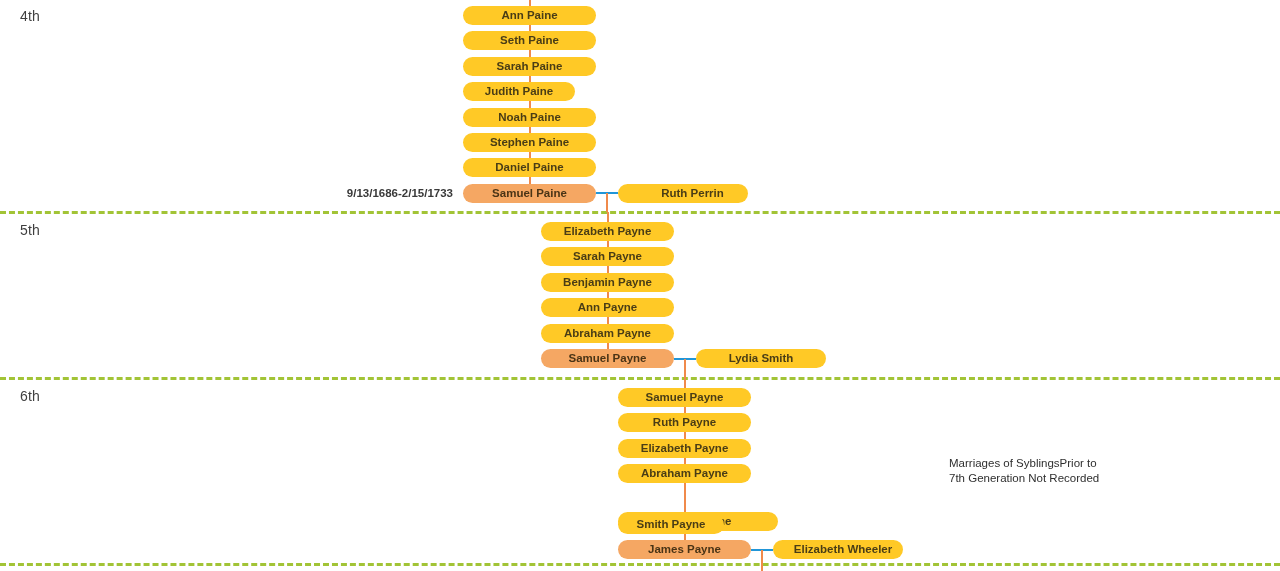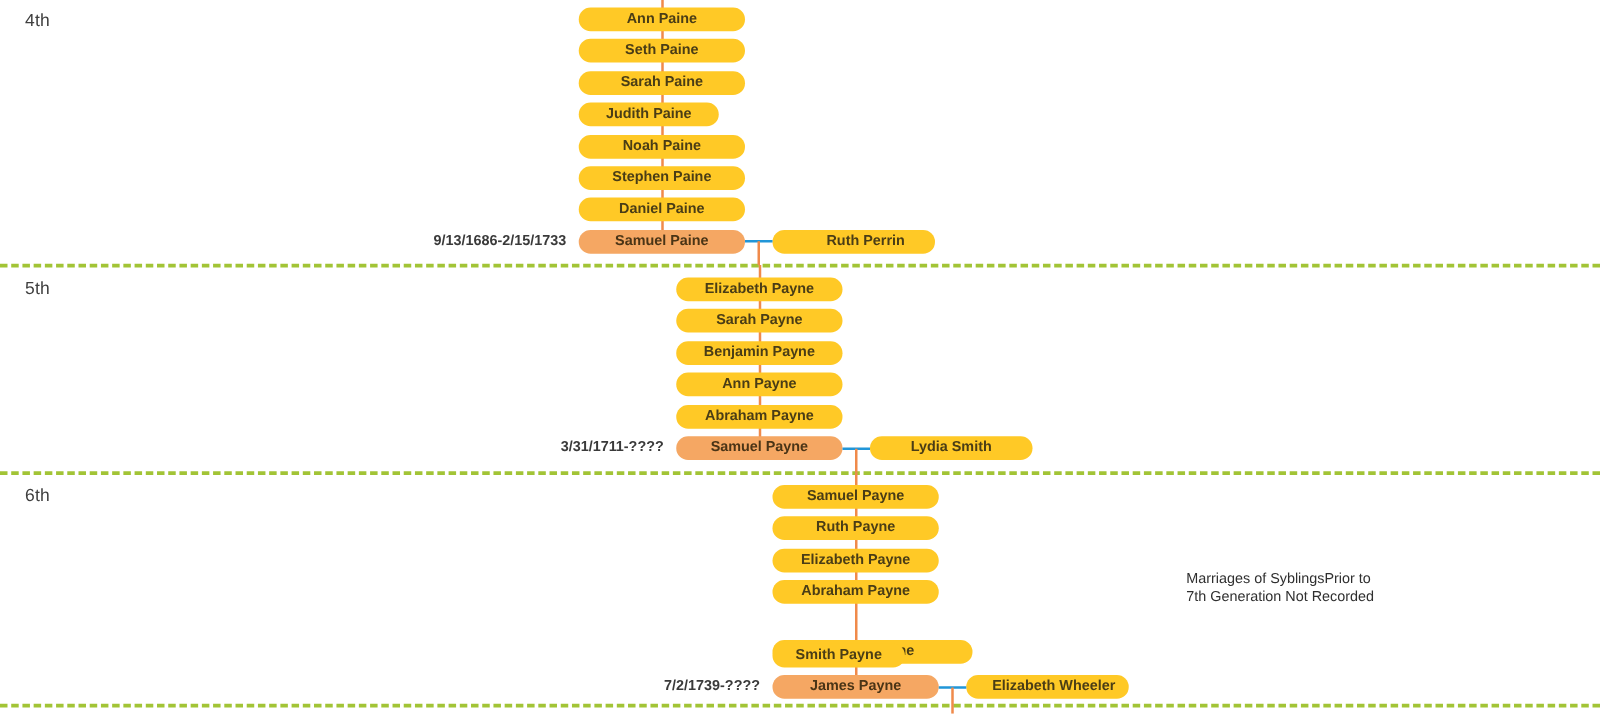--- a/index.html
+++ b/index.html
@@ -124,34 +124,32 @@
     <div class="vline descent" style="left: 606px; top: 193.3px; height: 18.7px;"></div>
     <div class="gen-divider" style="top: 211px;"></div>
     <div class="gen-label" style="left: 20px; top: 222px;">5th</div>
     <div class="vline spine" style="left: 606.5px; top: 212px; height: 146.5px;"></div>
     <div class="person" style="left: 541px; top: 222px; width: 133px;">Elizabeth Payne</div>
     <div class="person" style="left: 541px; top: 247.4px; width: 133px;">Sarah Payne</div>
     <div class="person" style="left: 541px; top: 272.8px; width: 133px;">Benjamin Payne</div>
     <div class="person" style="left: 541px; top: 298.2px; width: 133px;">Ann Payne</div>
     <div class="person" style="left: 541px; top: 323.6px; width: 133px;">Abraham Payne</div>
     <div class="person direct" style="left: 541px; top: 349px; width: 133px;">Samuel Payne</div>
-    <div class="date-label" style="left: 371px; top: 349px; width: 160px;">3/31/1711-????</div>
     <div class="marriage-line" style="left: 674px; top: 357.5px; width: 22px;"></div>
     <div class="person" style="left: 696px; top: 349px; width: 130px;">Lydia Smith</div>
     <div class="vline descent" style="left: 684px; top: 358.5px; height: 19.5px;"></div>
     <div class="gen-divider" style="top: 377px;"></div>
     <div class="gen-label" style="left: 20px; top: 388px;">6th</div>
     <div class="vline spine" style="left: 683.5px; top: 378px; height: 171.9px;"></div>
     <div class="person" style="left: 618px; top: 388px; width: 133px;">Samuel Payne</div>
     <div class="person" style="left: 618px; top: 413.4px; width: 133px;">Ruth Payne</div>
     <div class="person" style="left: 618px; top: 438.8px; width: 133px;">Elizabeth Payne</div>
     <div class="person" style="left: 618px; top: 464.2px; width: 133px;">Abraham Payne</div>
     <div class="person" style="left: 618px; top: 512px; width: 160px;">Lydia Payne</div>
     <div class="person" style="left: 618px; top: 515px; width: 106px;">Smith Payne</div>
     <div class="person direct" style="left: 618px; top: 540.4px; width: 133px;">James Payne</div>
-    <div class="date-label" style="left: 448px; top: 540.4px; width: 160px;">7/2/1739-????</div>
     <div class="marriage-line" style="left: 751px; top: 548.9px; width: 22px;"></div>
     <div class="person" style="left: 773px; top: 540.4px; width: 130px; padding-left: 10px;">Elizabeth Wheeler</div>
     <div class="vline descent" style="left: 761px; top: 549.9px; height: 21.1px;"></div>
     <div class="gen-divider" style="top: 563px;"></div>
     <div class="note" style="left: 949px; top: 456px; width: 200px;">Marriages of SyblingsPrior to
 7th Generation Not Recorded</div>
   </div>
 
 </body></html>

